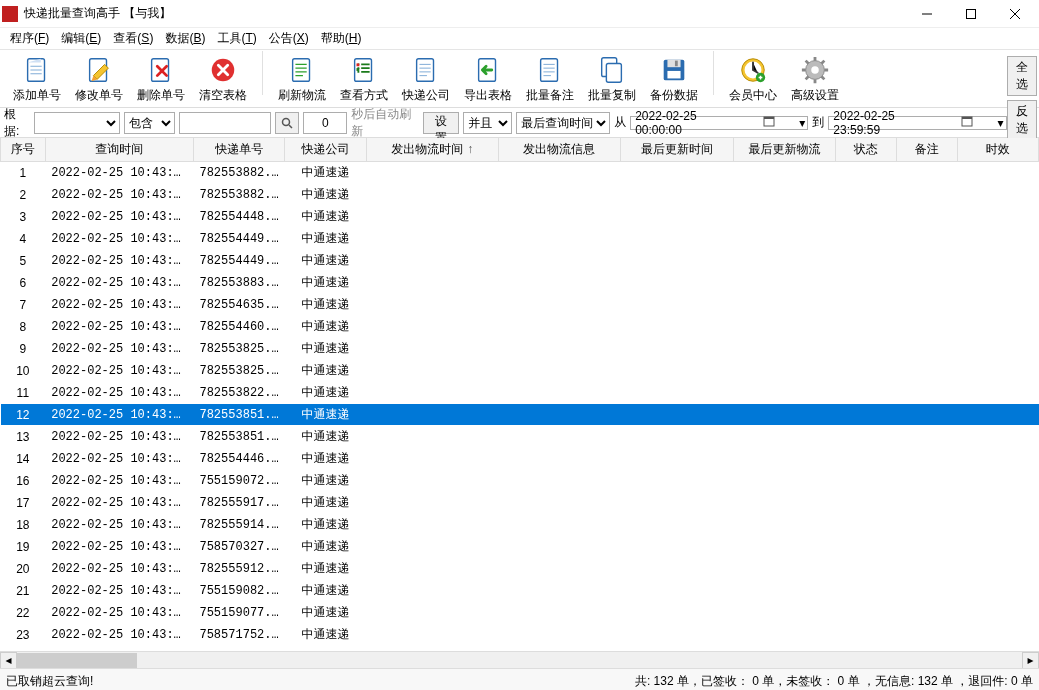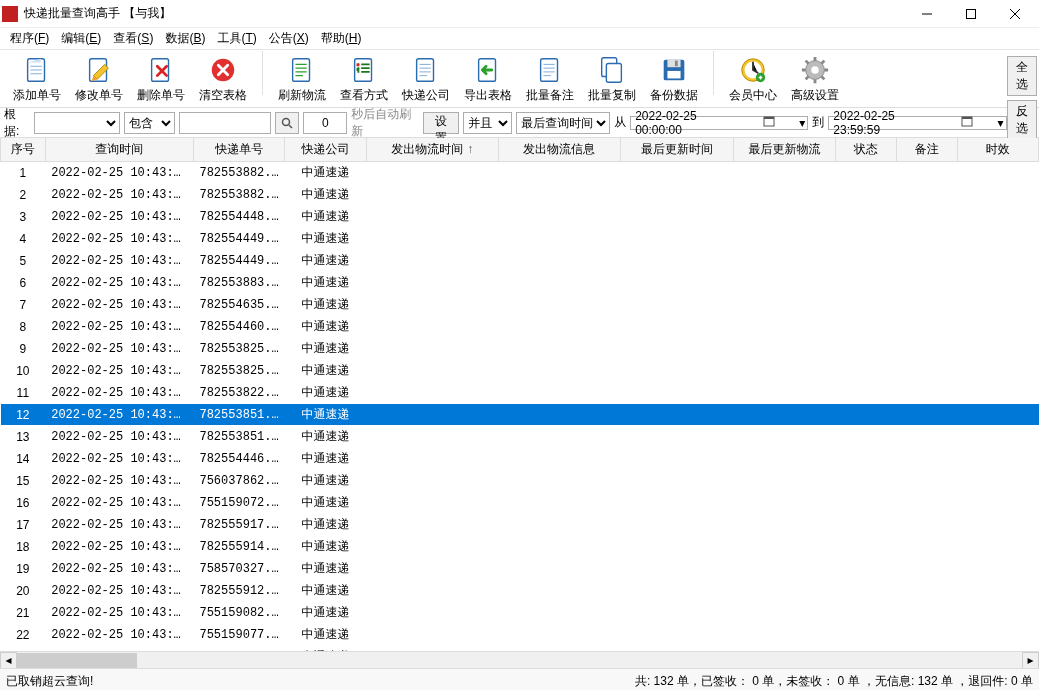--- a/index.html
+++ b/index.html
@@ -501,33 +501,20 @@
             <td class="center" style="font-family:'Microsoft YaHei',sans-serif">中通速递</td>
             <td></td>
             <td></td>
             <td></td>
             <td></td>
             <td></td>
             <td></td>
             <td></td>
           </tr>
           <tr>
-            <td class="num">15</td>
-            <td class="center">2022-02-25 10:43:29</td>
-            <td>756037862...</td>
-            <td class="center" style="font-family:'Microsoft YaHei',sans-serif">中通速递</td>
-            <td></td>
-            <td></td>
-            <td></td>
-            <td></td>
-            <td></td>
-            <td></td>
-            <td></td>
-          </tr>
-          <tr>
             <td class="num">16</td>
             <td class="center">2022-02-25 10:43:29</td>
             <td>755159072...</td>
             <td class="center" style="font-family:'Microsoft YaHei',sans-serif">中通速递</td>
             <td></td>
             <td></td>
             <td></td>
             <td></td>
             <td></td>
             <td></td>

